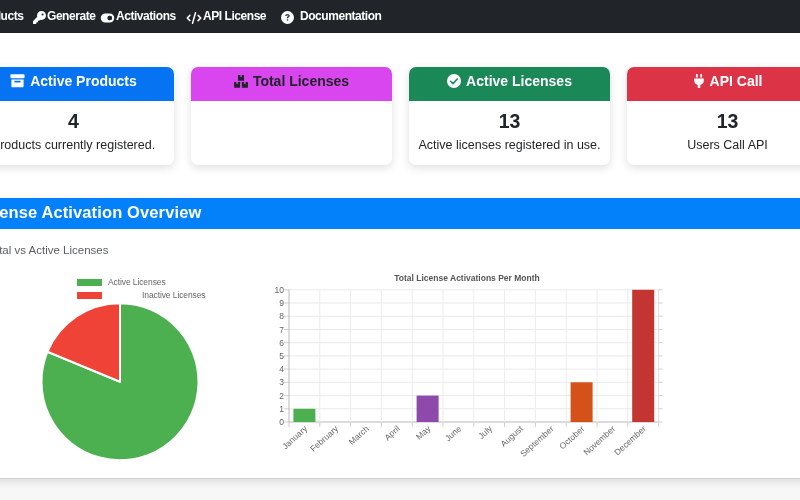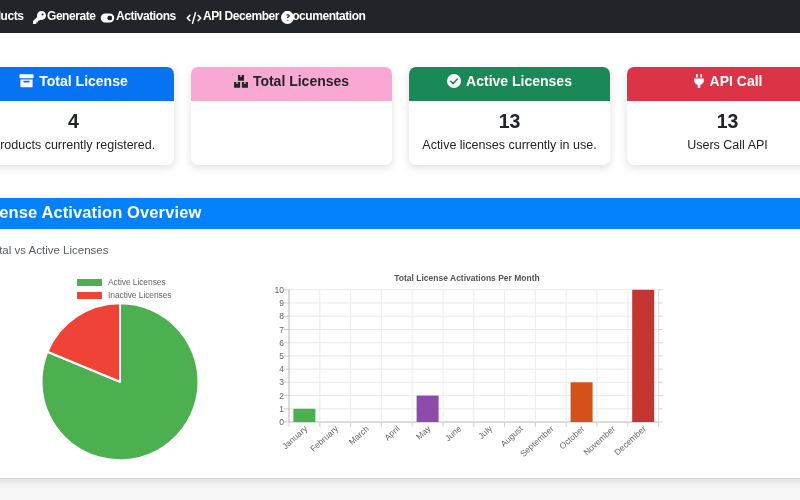--- a/index.html
+++ b/index.html
@@ -41,74 +41,74 @@
         </svg></div>
 <div class="nword" style="left:47px;">Generate</div>
 <div class="nicon" style="left:100px;"><svg width="15" height="12" viewBox="0 0 576 512" style="flex:none">
           <path fill="#fff" d="M192 64C86 64 0 150 0 256S86 448 192 448H384c106 0 192-86 192-192s-86-192-192-192H192zm192 96a96 96 0 1 1 0 192a96 96 0 1 1 0-192z"></path>
           <circle cx="384" cy="256" r="96" fill="#212529"></circle>
         </svg></div>
 <div class="nword" style="left:116px;">Activations</div>
 <div class="nicon" style="left:186px;"><svg width="16" height="12" viewBox="0 0 640 512" style="flex:none">
           <path fill="#fff" d="M392.8 1.2c-17-4.9-34.7 5-39.6 22l-128 448c-4.9 17 5 34.7 22 39.6s34.7-5 39.6-22l128-448c4.9-17-5-34.7-22-39.6zm80.6 120.1c-12.5 12.5-12.5 32.8 0 45.3L562.7 256l-89.4 89.4c-12.5 12.5-12.5 32.8 0 45.3s32.8 12.5 45.3 0l112-112c12.5-12.5 12.5-32.8 0-45.3l-112-112c-12.5-12.5-32.8-12.5-45.3 0zm-306.7 0c-12.5-12.5-32.8-12.5-45.3 0l-112 112c-12.5 12.5-12.5 32.8 0 45.3l112 112c12.5 12.5 32.8 12.5 45.3 0s12.5-32.8 0-45.3L77.3 256l89.4-89.4c12.5-12.5 12.5-32.8 0-45.3z"></path>
         </svg></div>
-<div class="nword" style="left:203px;">API December</div>
+<div class="nword" style="left:203px;">API License</div>
 <div class="nicon" style="left:281px;"><svg width="13" height="13" viewBox="0 0 512 512" style="flex:none">
           <path fill="#fff" d="M256 512A256 256 0 1 0 256 0a256 256 0 1 0 0 512zM169.8 165.3c7.9-22.3 29.1-37.3 52.8-37.3h58.3c34.9 0 63.1 28.3 63.1 63.1c0 22.6-12.1 43.5-31.7 54.8L280 264.4c-.2 13-10.9 23.6-24 23.6c-13.3 0-24-10.7-24-24V250.5c0-8.6 4.6-16.5 12.1-20.8l44.3-25.4c4.7-2.7 7.6-7.7 7.6-13.1c0-8.4-6.8-15.1-15.1-15.1H222.6c-3.4 0-6.4 2.1-7.5 5.3l-.4 1.2c-4.4 12.5-18.2 19-30.6 14.6s-19-18.2-14.6-30.6l.4-1.2zM288 352a32 32 0 1 1 -64 0a32 32 0 1 1 64 0z"></path>
         </svg></div>
-<div class="nword" style="left:284px;">Documentation</div>
+<div class="nword" style="left:300px;">Documentation</div>
     </div>
 <div class="card" style="left:-27px;">
   <div class="chead" style="background:#0673f2;color:#fff;">
         <svg width="15" height="13.5" viewBox="0 0 17 15" style="flex:none">
           <rect x="0.5" y="0" width="16" height="4.6" rx="1" fill="#fff"></rect>
           <path d="M1.6 6 h13.8 v7.6 a1.4 1.4 0 0 1 -1.4 1.4 h-11 a1.4 1.4 0 0 1 -1.4 -1.4 Z M5.8 7.6 a0.9 0.9 0 0 0 0 1.8 h5.4 a0.9 0.9 0 0 0 0 -1.8 Z" fill="#fff" fill-rule="evenodd"></path>
         </svg>
-        <span>Total License</span>
+        <span>Active Products</span>
       </div>
   <div class="cnum">4</div>
   <div class="csub">Products currently registered.</div>
 </div>
 <div class="card" style="left:191px;">
-  <div class="chead" style="background:#f9a8d4;color:#212529;">
+  <div class="chead" style="background:#d946ef;color:#212529;">
         <svg width="14" height="13" viewBox="0 0 16 15" style="flex:none">
           <path d="M4.5 0 h2.7 v2.3 h1.6 V0 h2.7 v6.6 h-7 Z" fill="#212529"></path>
           <path d="M0 8 h2.7 v2.3 h1.6 V8 H7 v6.6 H0 Z" fill="#212529"></path>
           <path d="M9 8 h2.7 v2.3 h1.6 V8 h2.7 v6.6 h-7 Z" fill="#212529"></path>
         </svg>
         <span>Total Licenses</span>
       </div>
 </div>
 <div class="card" style="left:409px;">
   <div class="chead" style="background:#1a8857;color:#fff;">
         <svg width="14" height="14" viewBox="0 0 16 16" style="flex:none">
           <circle cx="8" cy="8" r="8" fill="#fff"></circle>
           <path d="M4.2 8.3 L6.9 11 L11.8 5.8" stroke="#1a8857" stroke-width="1.8" fill="none" stroke-linecap="round" stroke-linejoin="round"></path>
         </svg>
         <span>Active Licenses</span>
       </div>
   <div class="cnum">13</div>
-  <div class="csub">Active licenses currently in use.</div>
+  <div class="csub">Active licenses registered in use.</div>
 </div>
 <div class="card" style="left:627px;">
   <div class="chead" style="background:#dd3347;color:#fff;">
         <svg width="12" height="14" viewBox="0 0 13 16" style="flex:none">
           <path d="M3 0.8 a1 1 0 0 1 2 0 V4 H3 Z M8 0.8 a1 1 0 0 1 2 0 V4 H8 Z" fill="#fff"></path>
           <path d="M1 5 h11 v2 a5.5 5.5 0 0 1 -4 5.3 V15 a1.5 1.5 0 0 1 -3 0 v-2.7 A5.5 5.5 0 0 1 1 7 Z" fill="#fff"></path>
         </svg>
         <span>API Call</span>
       </div>
   <div class="cnum">13</div>
   <div class="csub">Users Call API</div>
 </div>
   <div class="leg" style="left:77px;top:277px;">
       <div class="legbox" style="background:#4caf50;"></div>
       <div class="legtxt">Active Licenses</div>
     </div>
-  <div class="leg" style="left:77px;top:290px;">
+  <div class="leg" style="left:77px;top:290px;gap:34px;">
       <div class="legbox" style="background:#f04338;"></div>
       <div class="legtxt">Inactive Licenses</div>
     </div>
 <svg width="220" height="180" viewBox="0 0 220 180" style="position:absolute;left:20px;top:295px;">
 <path d="M 100.0 86.75 L 100.0 8.25 A 78.5 78.5 0 1 1 27.48 56.71 Z" fill="#4caf50" stroke="#fff" stroke-width="2" stroke-linejoin="round"></path>
 <path d="M 100.0 86.75 L 27.48 56.71 A 78.5 78.5 0 0 1 100.0 8.25 Z" fill="#f04338" stroke="#fff" stroke-width="2" stroke-linejoin="round"></path>
 </svg>
 <svg width="440" height="210" viewBox="0 0 440 210" style="position:absolute;left:250px;top:266px;font-family:&quot;Liberation Sans&quot;,sans-serif;">
 <line x1="39.0" y1="156.0" x2="408.6" y2="156.0" stroke="#b8b8b8" stroke-width="1"></line>
 <line x1="34.0" y1="156.0" x2="39.0" y2="156.0" stroke="#cfcfcf" stroke-width="1"></line>

